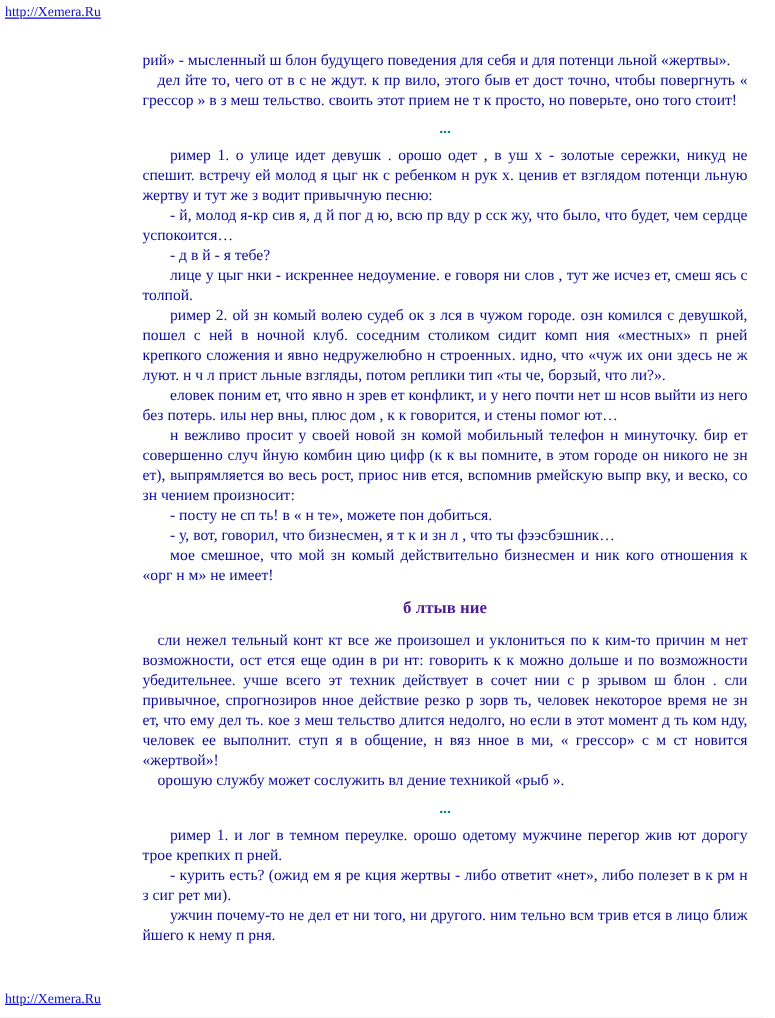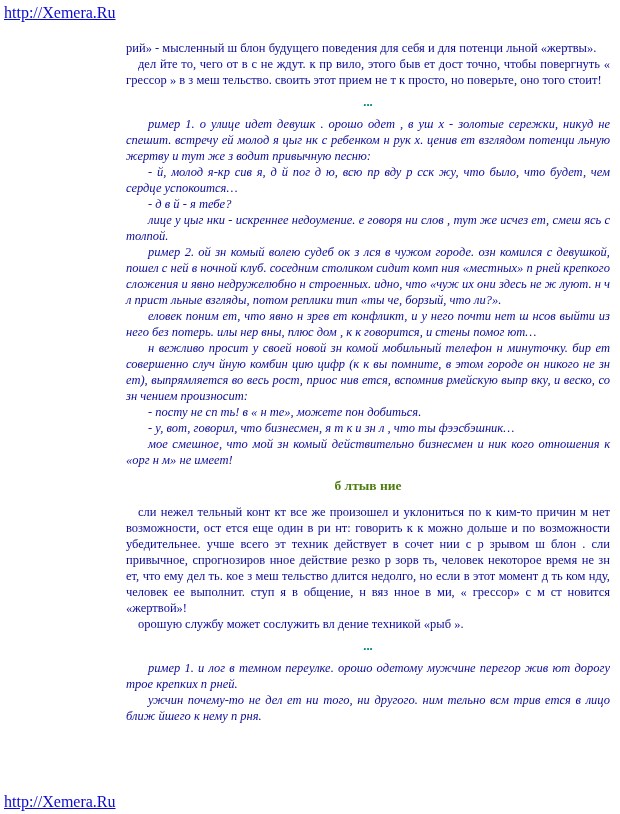--- a/index.html
+++ b/index.html
@@ -2,43 +2,42 @@
 <html><head>
 <meta charset="utf-8">
 <style>
   html,body { margin:0; padding:0; background:#e8e8e8; }
   .page {
     width:620px; height:814px; margin:0 auto; position:relative;
     background:#ffffff; overflow:hidden;
     font-family:"Liberation Serif", serif;
   }
   .url {
-    position:absolute; left:4px; font-size:16px;
+    position:absolute; left:4px; font-size:11px;
     color:#0b0bd0; text-decoration:underline; cursor:pointer;
     font-family:"Liberation Serif", serif;
   }
   .url.top { top:4px; }
   .url.bottom { top:793px; }
   .content {
     position:absolute; left:114px; top:40px; width:484px;
     color:#0b0b96; font-size:12.5px; line-height:16px;
     text-align:justify;
-    margin-left:12px;
   }
   .content p { margin:0; }
   p.n  { text-indent:12px; }
   p.first { text-indent:0; }
-  p.i  { font-style:italic; text-indent:22px; }
+  p.i  { text-indent:22px; }
   p.sep {
     text-align:center; text-indent:0; font-weight:bold;
     color:#008080; margin:6px 0; font-style:normal;
   }
   p.h {
     text-align:center; text-indent:0; font-weight:bold;
-    color:#4d7c0f; font-size:13.5px; margin:10px 0;
+    color:#4c1d95; font-size:13.5px; margin:10px 0;
   }
 </style>
 </head>
 <body>
 
 <div class="page">
 
   <a class="url top">http://Xemera.Ru</a>
 
   <div class="content">
@@ -53,18 +52,19 @@
     <p class="i">еловек поним ет, что явно н зрев ет конфликт, и у него почти нет ш нсов выйти из него без потерь.  илы нер вны, плюс дом , к к говорится, и стены помог ют…</p>
     <p class="i">н вежливо просит у своей новой зн комой мобильный телефон н  минуточку.  бир ет совершенно случ йную комбин цию цифр (к к вы помните, в этом городе он никого не зн ет), выпрямляется во весь рост, приос нив ется, вспомнив  рмейскую выпр вку, и веско, со зн чением произносит:</p>
     <p class="i">- посту не сп ть!  в « н те», можете пон  добиться.</p>
     <p class="i">- у, вот, говорил, что бизнесмен,  я т к и зн л , что ты фээсбэшник…</p>
     <p class="i">мое смешное, что мой зн комый действительно бизнесмен и ник кого отношения к «орг н м» не имеет!</p>
     <p class="h">б лтыв ние</p>
     <p class="n">сли нежел тельный конт кт все же произошел и уклониться по к ким-то причин м нет возможности, ост ется еще один в ри нт: говорить к к можно дольше и по возможности убедительнее.  учше всего эт  техник  действует в сочет нии с р зрывом ш блон .  сли привычное, спрогнозиров нное действие резко р зорв ть, человек некоторое время не зн ет, что ему дел ть.  кое з меш тельство длится недолго, но если в этот момент д ть ком нду, человек ее выполнит.  ступ я в общение, н вяз нное в ми, « грессор» с м ст новится «жертвой»!</p>
     <p class="n">орошую службу может сослужить вл дение техникой «рыб ».</p>
     <p class="sep">...</p>
     <p class="i">ример 1.  и лог в темном переулке.  орошо одетому мужчине перегор жив ют дорогу трое крепких п рней.</p>
+    <p class="i">- курить есть? (ожид ем я ре кция жертвы - либо ответит «нет», либо полезет в к рм н з  сиг рет ми).</p>
     <p class="i">ужчин  почему-то не дел ет ни того, ни другого.  ним тельно всм трив ется в лицо ближ йшего к нему п рня.</p>
   </div>
 
   <a class="url bottom">http://Xemera.Ru</a>
 
 </div>
 
 </body></html>

